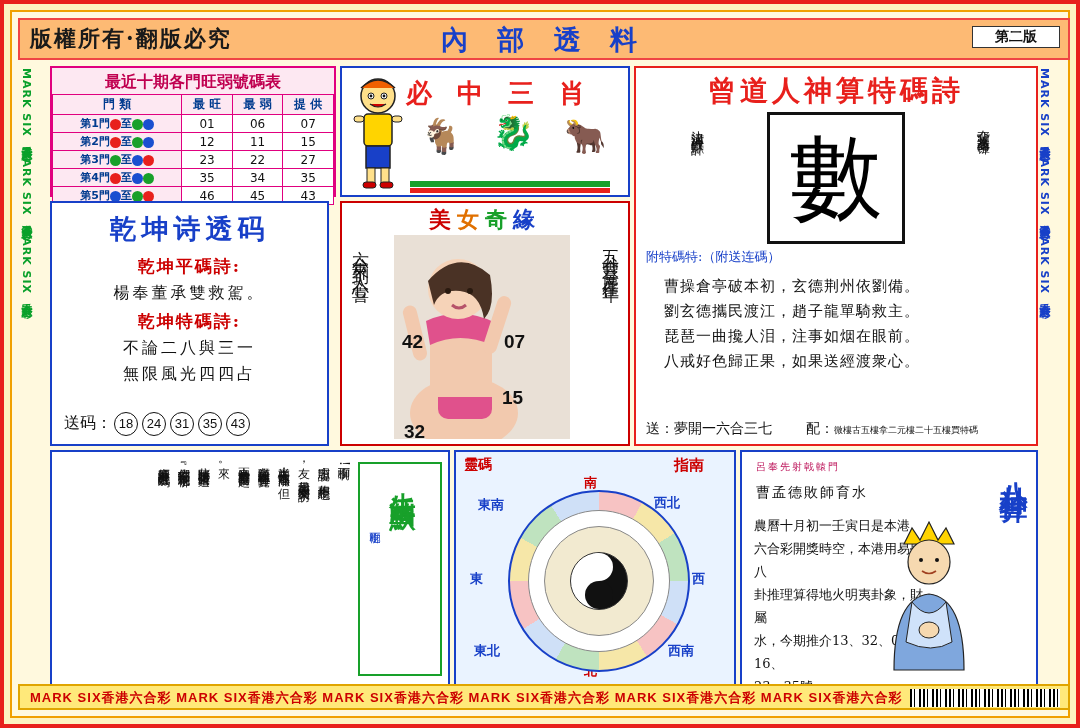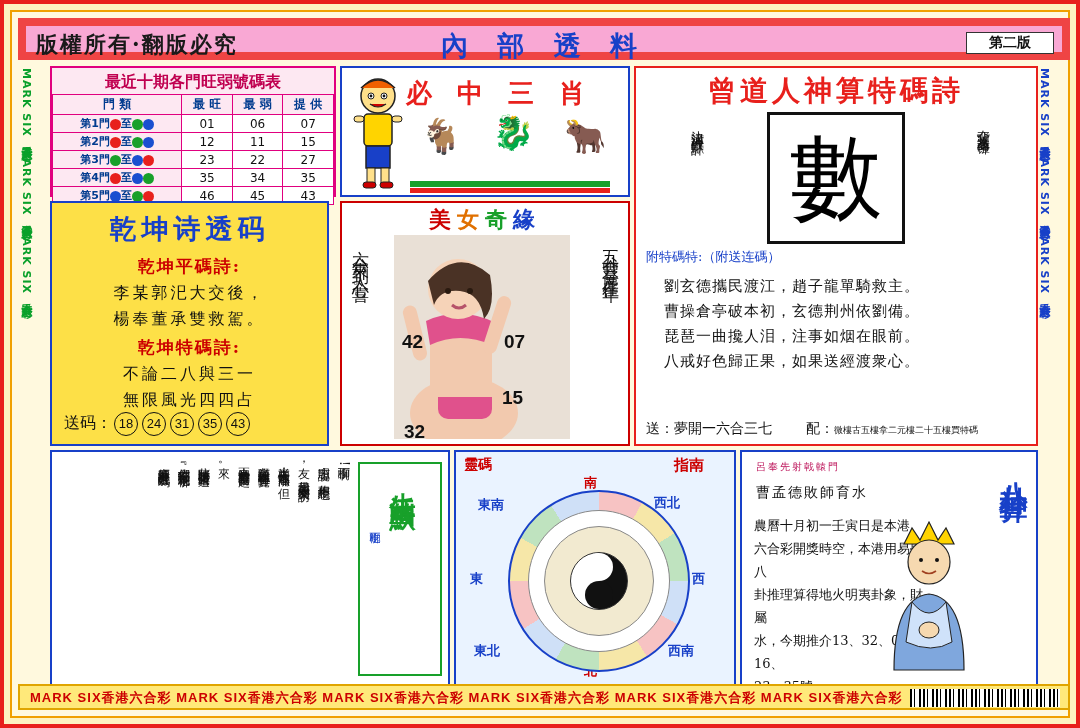--- a/index.html
+++ b/index.html
@@ -16,22 +16,22 @@
   }
   
   .frame-outer{
     position:absolute;left:6px;top:6px;right:6px;bottom:6px;
     border:2px solid #f0a000;
     background:#fff9de;
   }
   
   .topbar{
     position:absolute;left:14px;top:14px;width:1052px;height:42px;
-    background:#f9a8d4;
-    border:8px solid #ef4444;
+    background:#fdba74;
+    border:2px solid #ef4444;
     box-sizing:border-box;
   }
   .top-left{
     position:absolute;left:10px;top:4px;
     font-family:"DejaVu Serif","Liberation Serif",serif;
     font-weight:bold;font-size:22px;color:#1a1a1a;letter-spacing:2px;
   }
   .top-center{
     position:absolute;left:50%;transform:translateX(-50%);top:2px;
     font-family:"DejaVu Serif","Liberation Serif",serif;
@@ -153,21 +153,21 @@
     position:absolute;left:10px;bottom:6px;font-size:14px;color:#111;
     font-family:"DejaVu Serif","Liberation Serif",serif;
   }
   #boxC .pei{
     position:absolute;left:170px;bottom:6px;font-size:14px;color:#111;
     font-family:"DejaVu Serif","Liberation Serif",serif;
   }
   #boxC .peismall{font-size:9px;color:#111;}
 
   
-  #boxD{left:0;top:135px;width:279px;height:245px;border:2px solid #1840c8;background:#fde047;}
+  #boxD{left:0;top:135px;width:279px;height:245px;border:2px solid #1840c8;background:#ffffff;}
   #boxD .t1{
     text-align:center;font-family:"DejaVu Serif","Liberation Serif",serif;
     font-weight:bold;font-size:27px;color:#1840c8;letter-spacing:5px;padding:8px 0 4px;
   }
   #boxD .sub{
     text-align:center;font-family:"DejaVu Serif","Liberation Serif",serif;
     font-weight:bold;font-size:17px;color:#cc0000;padding:4px 0 2px;letter-spacing:2px;
   }
   #boxD .lines{
     text-align:center;font-family:"DejaVu Serif","Liberation Serif",serif;
@@ -395,38 +395,37 @@
       <div class="redbar"></div>
     </div>
 
     <div class="box" id="boxC">
       <div class="title">曾道人神算特碼詩</div>
       <div class="vleft">決漳河許攸獻計</div>
       <div class="vright">夺冀州袁尚争锋,</div>
       <div class="bigchar">數</div>
       <div class="fuma">附特碼特:（附送连碼）</div>
       <div class="poem">
+        <div>曹操倉亭破本初，玄德荆州依劉備。</div>
         <div>劉玄德攜民渡江，趙子龍單騎救主。</div>
-        <div>曹操倉亭破本初，玄德荆州依劉備。</div>
         <div>琵琶一曲攙人泪，注事如烟在眼前。</div>
         <div>八戒好色歸正果，如果送經渡衆心。</div>
       </div>
       <div class="send">
         <span>送：</span><span>夢開一六合三七</span>
       </div>
       <div class="pei">
         <span>配：</span><span class="peismall">微樓古五樓拿二元樓二十五樓買特碼</span>
       </div>
     </div>
 
     <div class="box" id="boxD">
       <div class="t1">乾坤诗透码</div>
       <div class="sub">乾坤平碼詩:</div>
       <div class="lines">
-        <div>李某郭汜大交後，</div>
         <div>楊奉董承雙救駕。</div>
       </div>
       <div class="sub">乾坤特碼詩:</div>
       <div class="lines">
         <div>不論二八與三一</div>
         <div>無限風光四四占</div>
       </div>
       <div class="songma">
         <span>送码：</span><span id="sendNums"><span class="num-circle">18</span><span class="num-circle">24</span><span class="num-circle">31</span><span class="num-circle">35</span><span class="num-circle">43</span></span>
       </div>

